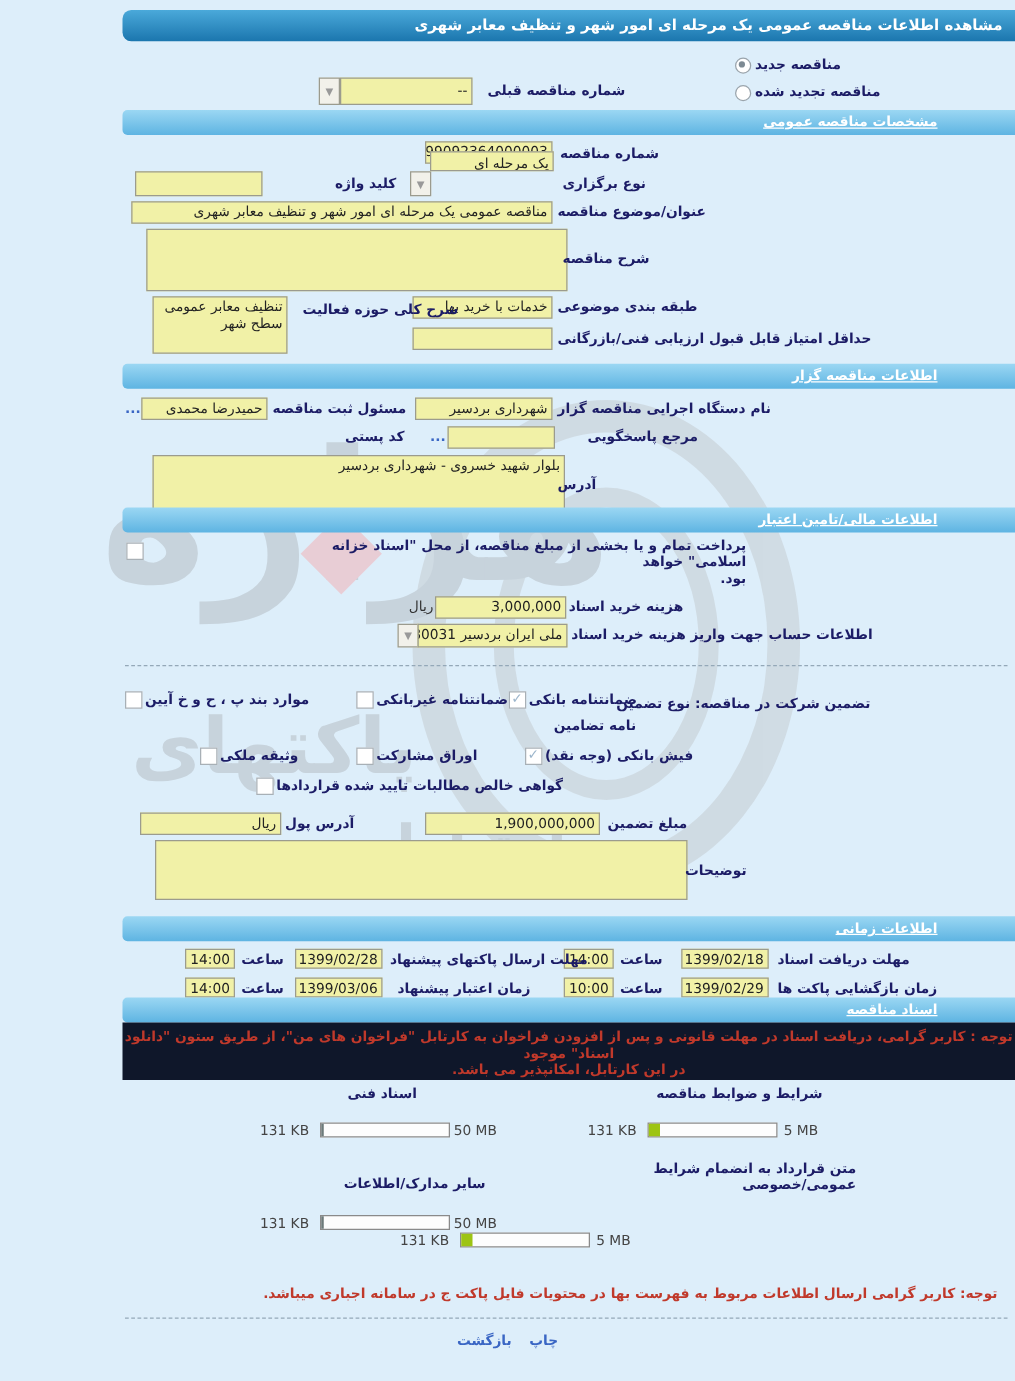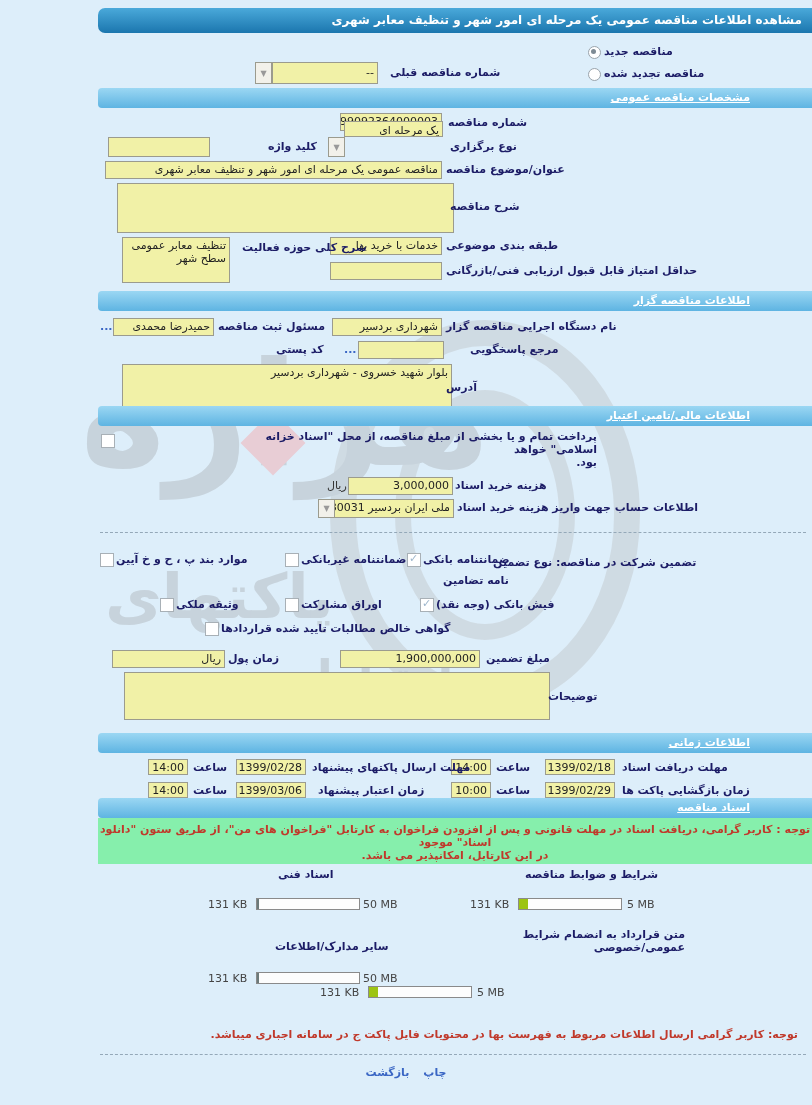--- a/index.html
+++ b/index.html
@@ -31,21 +31,21 @@
   .chk{position:absolute;width:12px;height:12px;background:#fff;border:1px solid #a8b0b6;z-index:2;cursor:pointer;}
   .chk.checked::after{content:"✓";color:#9db6cc;font-weight:bold;font-size:11px;position:absolute;left:1px;top:-2px;}
   .radio{position:absolute;width:11px;height:11px;background:#fff;border:1px solid #9aa4ac;border-radius:50%;z-index:2;cursor:pointer;}
   .radio.sel::after{content:"";position:absolute;left:2px;top:2px;width:5px;height:5px;border-radius:50%;background:#7d8a94;}
   
   .bar{position:absolute;width:104px;height:12px;background:#fdfdfd;border:1px solid #8a8a8a;z-index:2;box-sizing:border-box;}
   .fill{position:absolute;left:0;top:0;bottom:0;background:#9dc413;}
   .fill.tiny{background:#6c7a7a;}
   .dashes{position:absolute;border-top:1px dashed #94a8b8;z-index:2;}
   
-  .notice-strip{position:absolute;left:98px;right:0;background:#86efac;z-index:2;}
+  .notice-strip{position:absolute;left:98px;right:0;background:#0f172a;z-index:2;}
   
   .wm{position:absolute;z-index:1;opacity:.5;pointer-events:none;}
   .wm-text{position:absolute;color:#b2b9bf;font-weight:bold;font-family:"DejaVu Sans",sans-serif;white-space:nowrap;}
   .wm-ring{position:absolute;border-radius:50%;box-sizing:border-box;}
   .wm-diamond{position:absolute;background:#f3aeb2;transform:rotate(45deg);}
   .footer-links{position:absolute;left:0;top:1066px;width:812px;display:flex;direction:rtl;justify-content:center;gap:14px;z-index:2;}
   .footer-links span{font:bold 11px "DejaVu Sans",sans-serif;color:#3a66c4;cursor:pointer;}
 </style>
 </head>
 <body>
@@ -152,21 +152,21 @@
 <div class="lbl" style="left:301px;top:598px;">اوراق مشارکت</div>
 <div class="chk" style="left:160px;top:598px;"></div>
 <div class="lbl" style="left:176px;top:598px;">وثیقه ملکی</div>
 
 <div class="chk" style="left:205px;top:622px;"></div>
 <div class="lbl" style="left:221px;top:622px;">گواهی خالص مطالبات تایید شده قراردادها</div>
 
 <div class="inp" style="left:340px;top:650px;width:140px;height:18px;">1,900,000,000</div>
 <div class="lbl" style="left:486px;top:652px;">مبلغ تضمین</div>
 <div class="inp" style="left:112px;top:650px;width:113px;height:18px;">ریال</div>
-<div class="lbl" style="left:228px;top:652px;">زمان پول</div>
+<div class="lbl" style="left:228px;top:652px;">آدرس پول</div>
 
 <div class="inp ta" style="left:112px;top:672px;width:426px;height:48px;"></div>
 <div class="lbl" style="left:548px;top:690px;">توضیحات</div>
 
 <div class="secbar" style="top:733px;">
   <span class="t">اطلاعات زمانی</span>
 </div>
 
 <div class="inp" style="left:451px;top:759px;width:40px;height:16px;">14:00</div>
 <div class="lbl" style="left:496px;top:761px;">ساعت</div>

